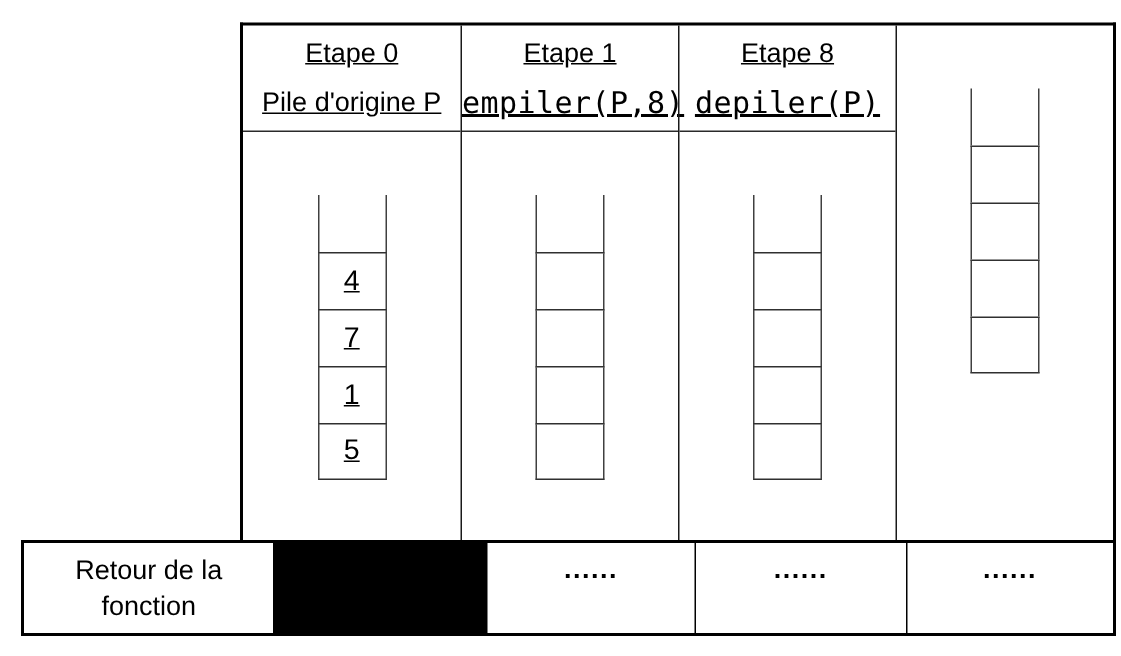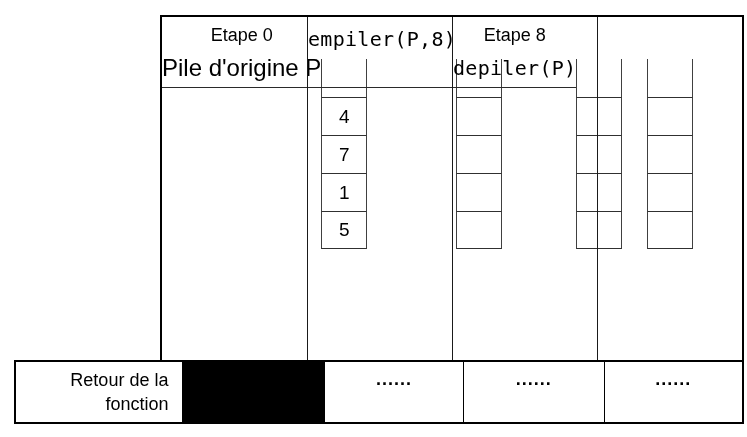--- a/index.html
+++ b/index.html
@@ -18,31 +18,31 @@
 
   
   .main-table {
     position: absolute;
     left: 160px; top: 15px;
     width: 584px; height: 345px;
     border: 2px solid #000;
     border-bottom: none;
     display: flex;
   }
-  .col { width: 145px; height: 100%; display: flex; flex-direction: row; }
+  .col { width: 145px; height: 100%; display: flex; flex-direction: column; text-decoration: underline; }
   .col + .col { border-left: 1.5px solid #1a1a1a; }
 
   .col-header {
     height: 71px;
     border-bottom: 1.5px solid #2a2a2a;
     text-align: center;
     flex: 0 0 auto;
   }
   .etape-title { margin-top: 7px; font-size: 18px; line-height: 22px; }
-  .etape-op   { margin-top: 11px; font-size: 24px; line-height: 22px; }
+  .etape-op   { margin-top: 11px; font-size: 18px; line-height: 22px; }
   .etape-op.mono {
     font-family: "DejaVu Sans Mono", monospace;
     font-size: 20px;
     letter-spacing: 0.3px;
   }
 
   .col-body { flex: 1 1 auto; display: flex; justify-content: center; align-items: flex-start; }
 
   
   .stack { margin-top: 42px; width: 46px; }
@@ -68,21 +68,21 @@
     width: 730px; height: 64px;
     border: 2px solid #000;
     display: flex;
     background: #ffffff;
   }
   .b-cell { height: 100%; }
   .b-cell + .b-cell { border-left: 1.5px solid #000; }
   .return-label {
     width: 172px;
     display: flex; align-items: center; justify-content: center;
-    text-align: right;
+    text-align: center;
     font-size: 18px; line-height: 24px;
     padding: 0 14px;
   }
   .b-c0 { width: 147px; }
   .b-c1 { width: 145px; }
   .b-c2 { width: 146px; }
   .b-c3 { width: 144px; }
   .filled { background: #000000; }
   .dots {
     text-align: center;
@@ -110,20 +110,21 @@
           <div class="stack-cell">4</div>
           <div class="stack-cell">7</div>
           <div class="stack-cell">1</div>
           <div class="stack-cell bottom">5</div>
         </div>
       </div>
     </div>
 
     <div class="col">
       <div class="col-header">
+        <div class="etape-title">Etape 1</div>
         <div class="etape-op mono">empiler(P,8)</div>
       </div>
       <div class="col-body">
         <div class="stack">
           <div class="stack-mouth"></div>
           <div class="stack-cell"></div>
           <div class="stack-cell"></div>
           <div class="stack-cell"></div>
           <div class="stack-cell bottom"></div>
         </div>

